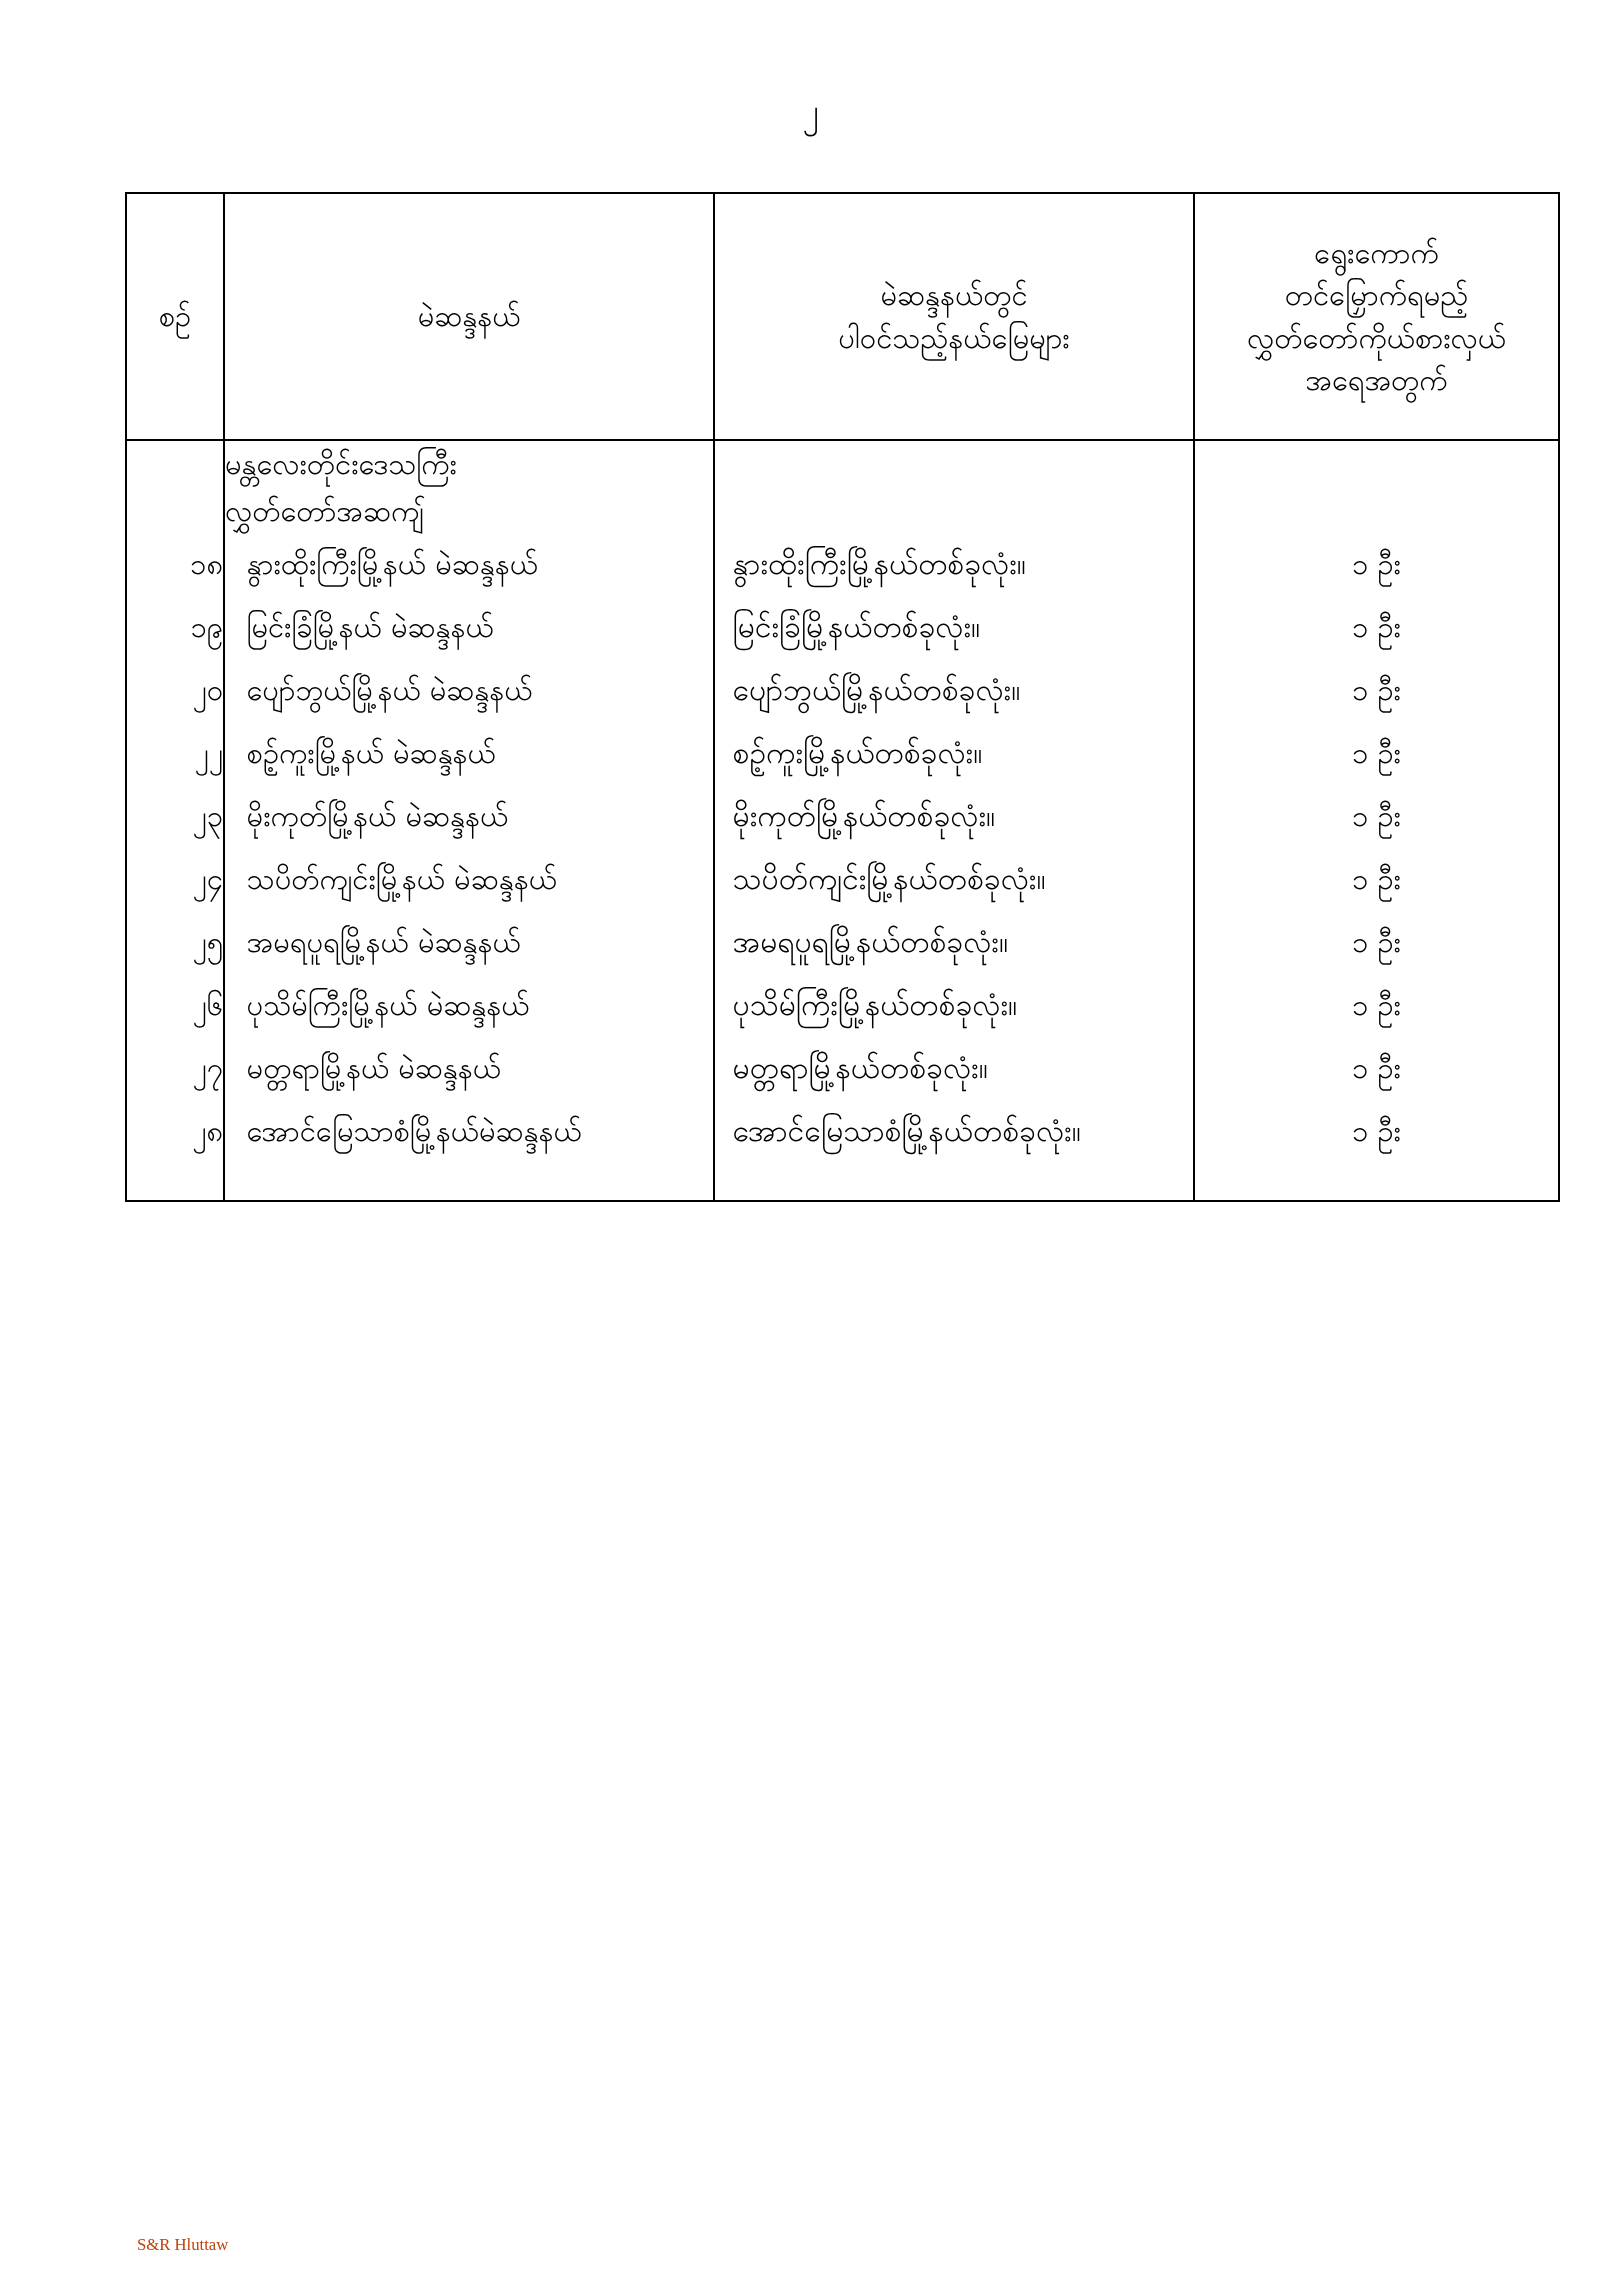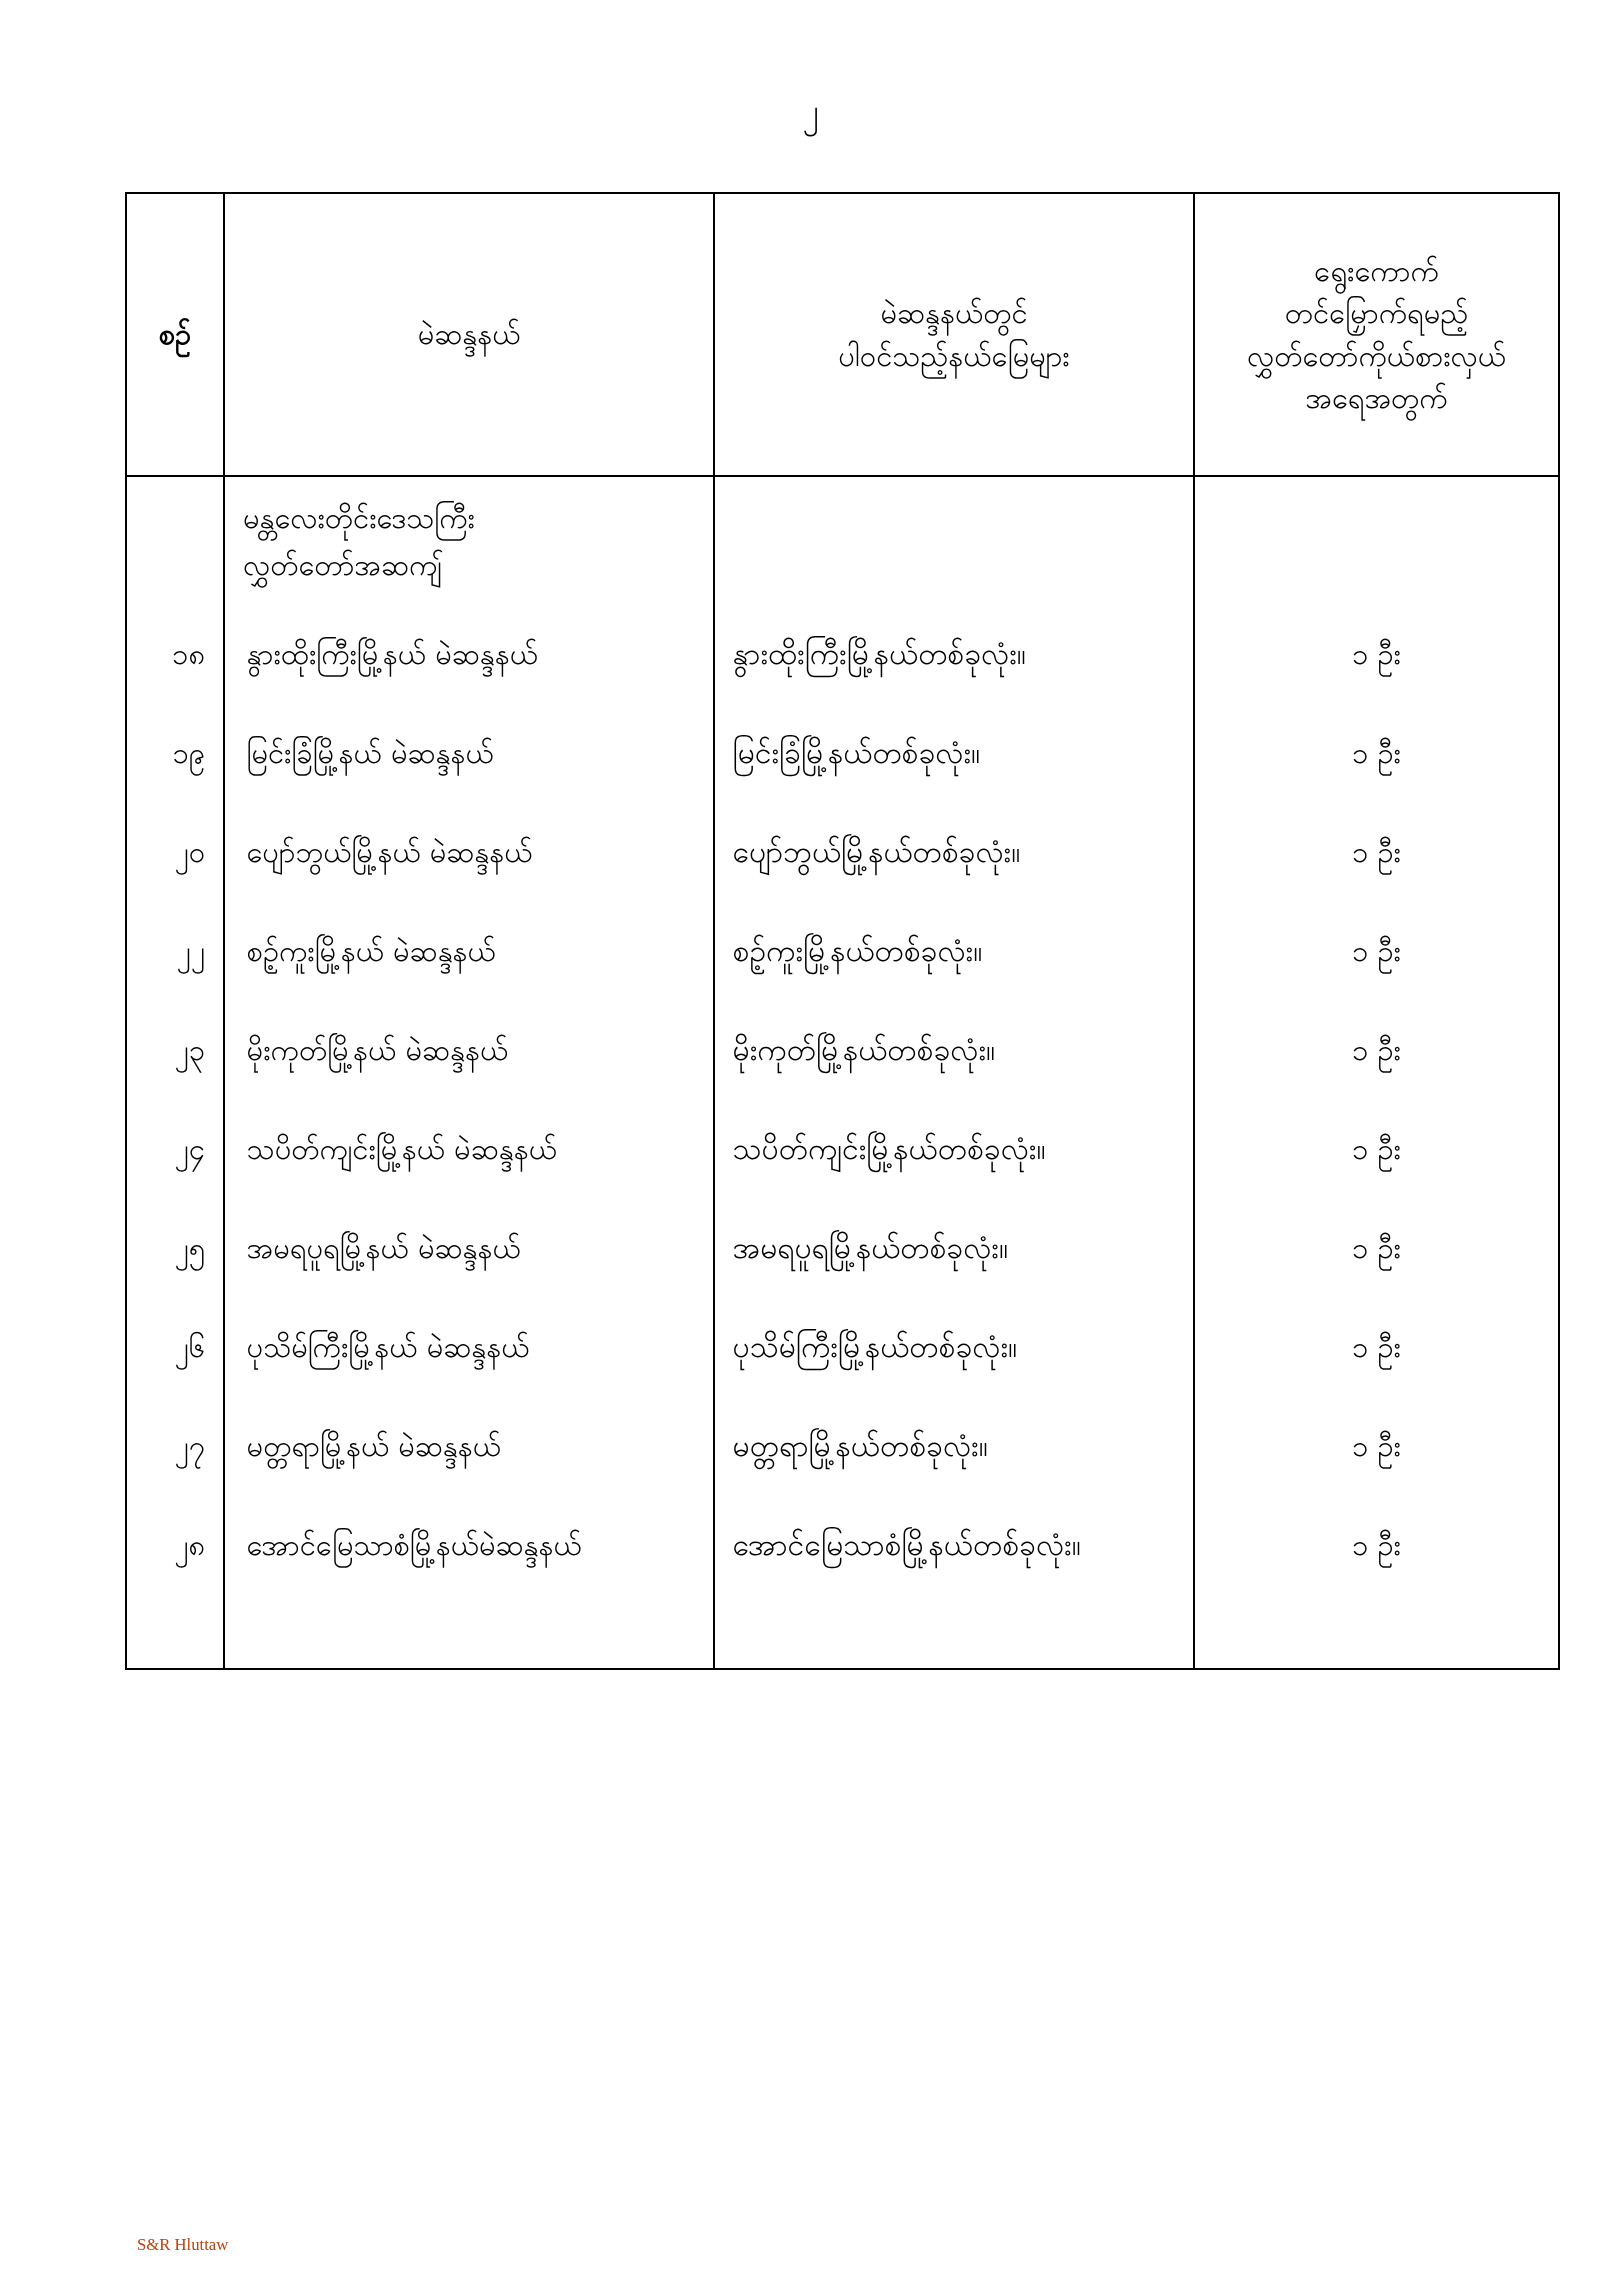--- a/index.html
+++ b/index.html
@@ -38,21 +38,21 @@
     position: absolute;
     top: 192px;
     left: 125px;
     width: 1433px;
     border-collapse: collapse;
     table-layout: fixed;
   }
 
   .doc-table td, .doc-table th {
     border: 2px solid #000000;
-    padding: 18px;
+    padding: 0;
     vertical-align: middle;
     font-weight: normal;
     margin-left: 32px;
   }
 
   
   col.c-no    { width: 98px; }
   col.c-const { width: 490px; }
   col.c-area  { width: 480px; }
   col.c-count { width: 365px; }
@@ -60,21 +60,20 @@
   thead td {
     height: 245px;
     text-align: center;
     font-size: 29px;
     line-height: 1.45;
     padding: 9.8px 7.8px;
   }
 
   thead td.h-no {
     font-size: 29px;
-    font-weight: bold;
   }
 
   
   .region-row td {
     border-top: 2px solid #15803d;
     border-bottom: none;
   }
   .region-cell {
     padding: 17.6px 0 9.8px 21.6px;
     font-size: 29px;

